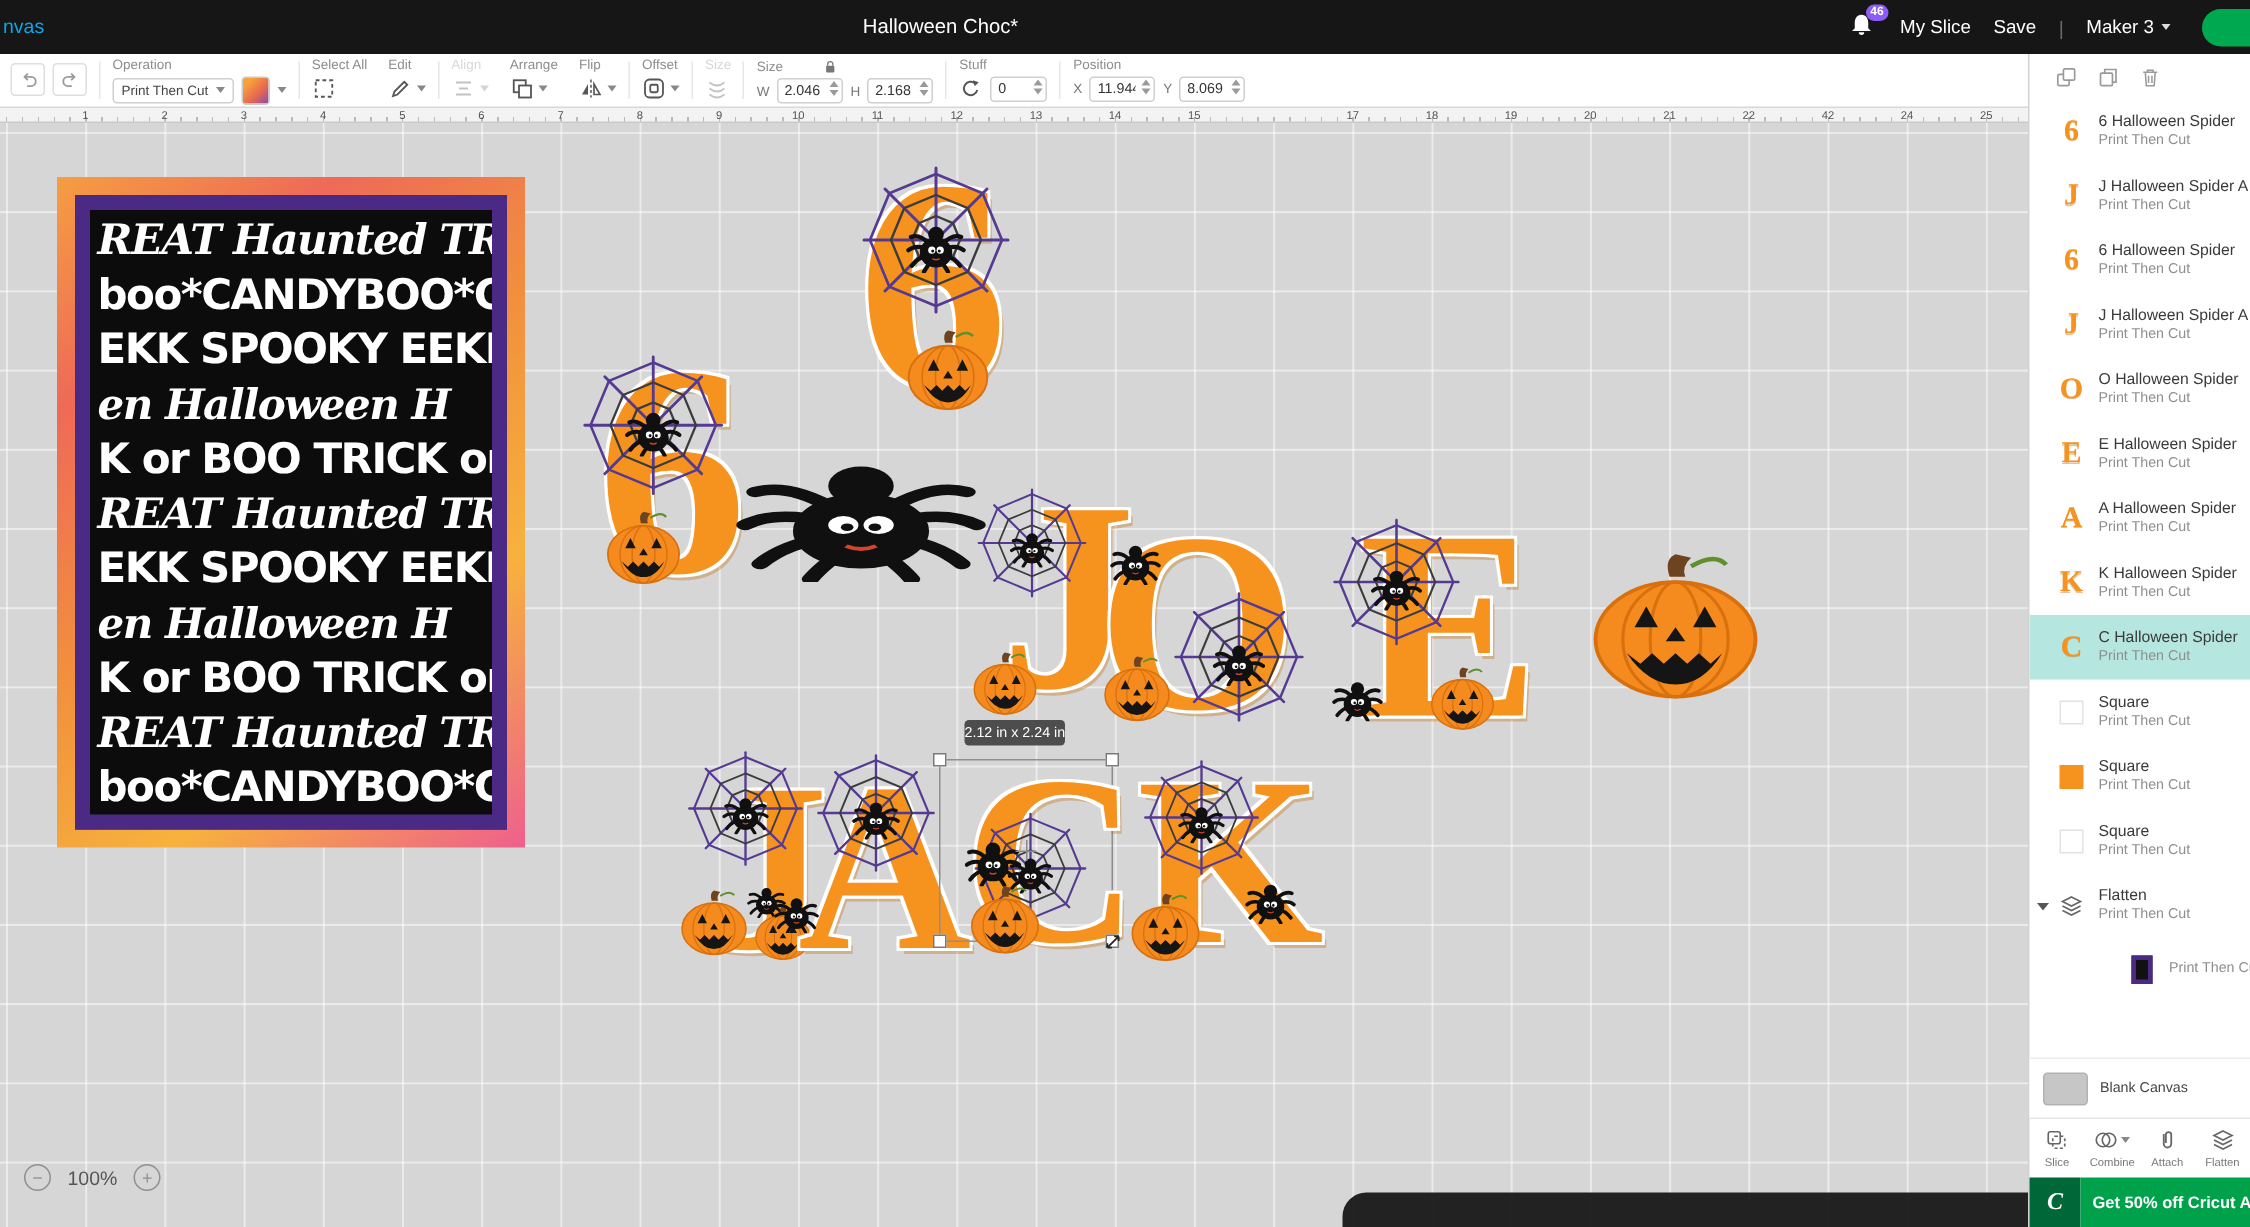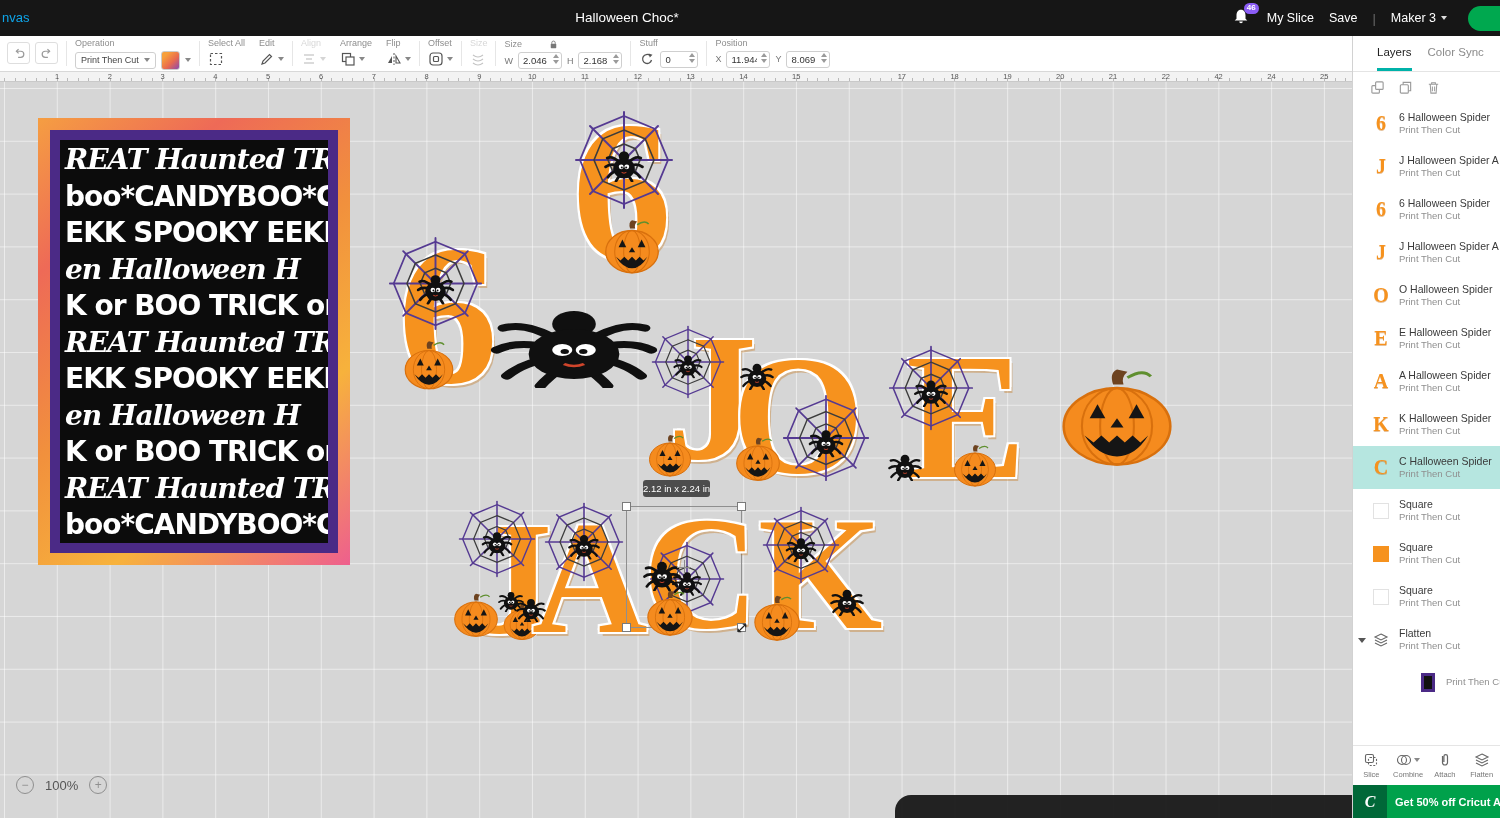--- a/index.html
+++ b/index.html
@@ -633,24 +633,20 @@
     <div class="zoomctl">
       <button class="zbtn">−</button>
       <span class="zval">100%</span>
       <button class="zbtn">+</button>
     </div>
 
     <div class="video-overlay"></div>
   </div>
 
   <div class="panel">
-    <div class="panel-tabs">
-      <span class="ptab active">Layers</span>
-      <span class="ptab">Color Sync</span>
-    </div>
     <div class="panel-tools">
       <svg>
           <use href="#sym-group"></use>
         </svg>
       <svg>
           <use href="#sym-copy"></use>
         </svg>
       <svg>
           <use href="#sym-trash"></use>
         </svg>
@@ -792,20 +788,24 @@
     <span class="expander"></span>
     <span class="thumb">
             <span class="poster-thumb"></span>
           </span>
     <span class="meta">
       <span class="lname"></span>
       <span class="lsub">Print Then Cut</span>
     </span>
   </div>
       </div>
+    <div class="blank-row">
+      <span class="blank-sw"></span>
+      <span class="blank-lbl">Blank Canvas</span>
+    </div>
     <div class="panel-actions">
       <span class="action">
         <svg>
             <use href="#sym-slice"></use>
           </svg>
         <span class="action-lbl">Slice</span>
       </span>
       <span class="action">
         <span class="combine-row">
             <svg>

